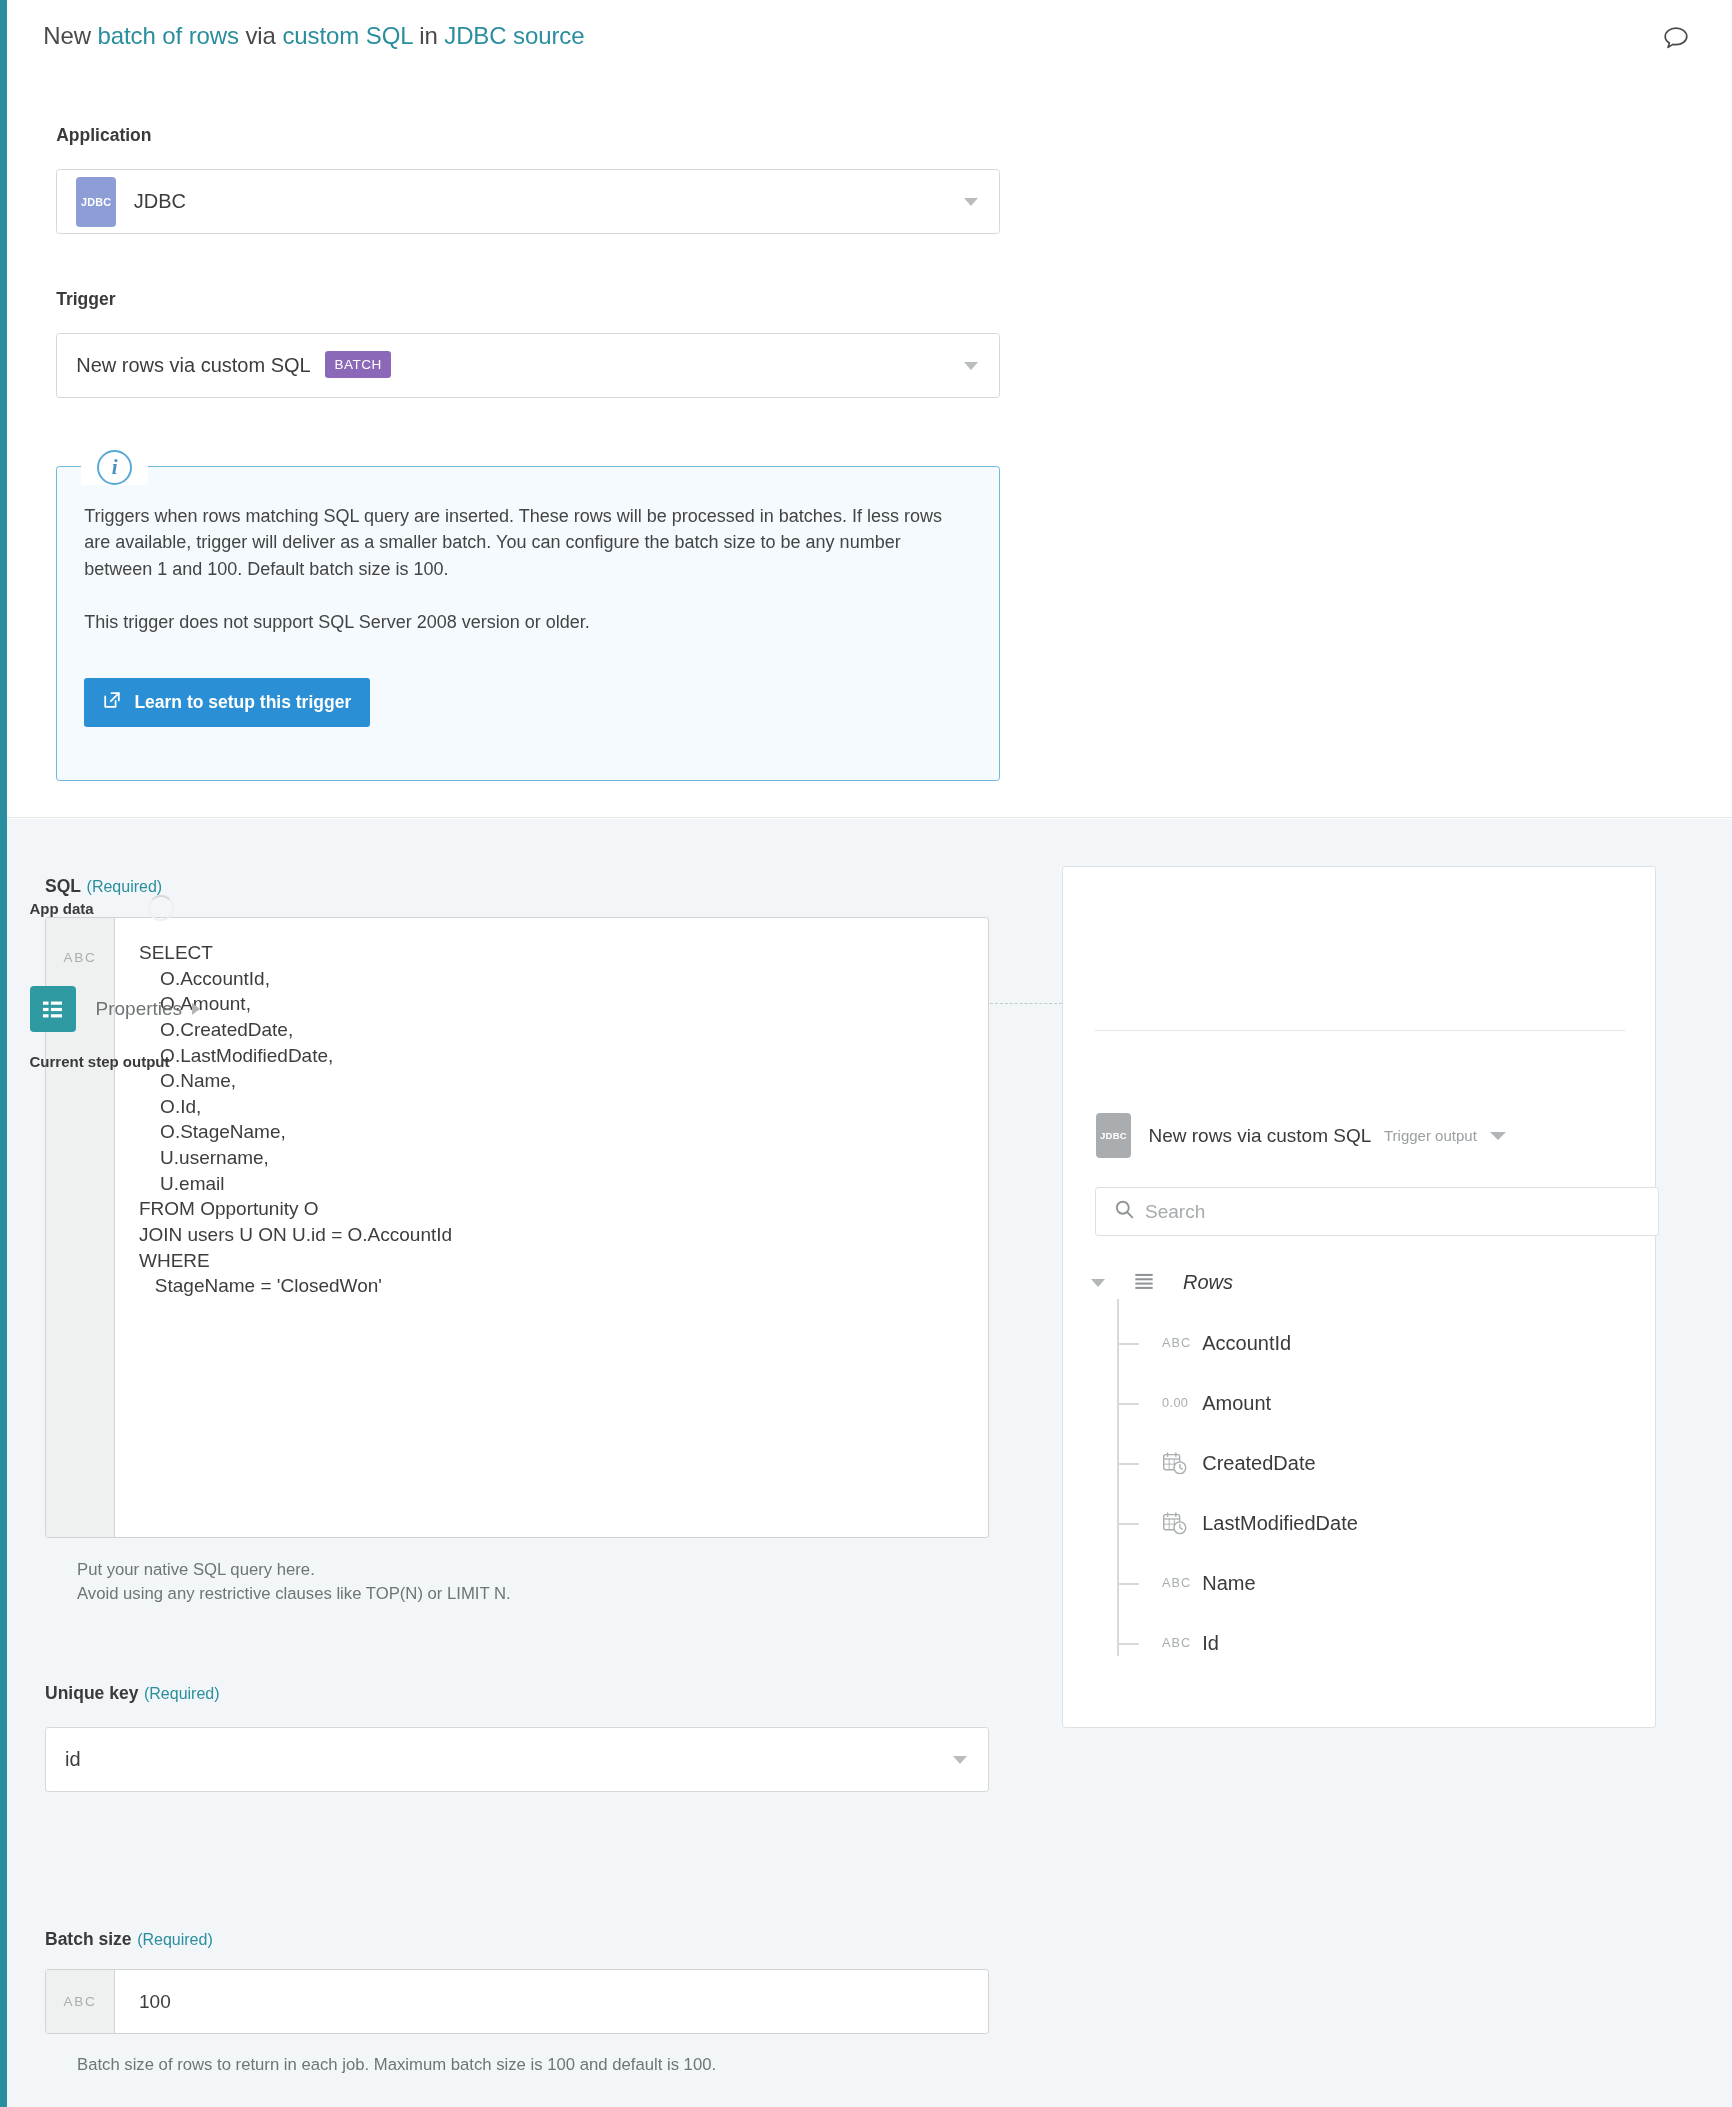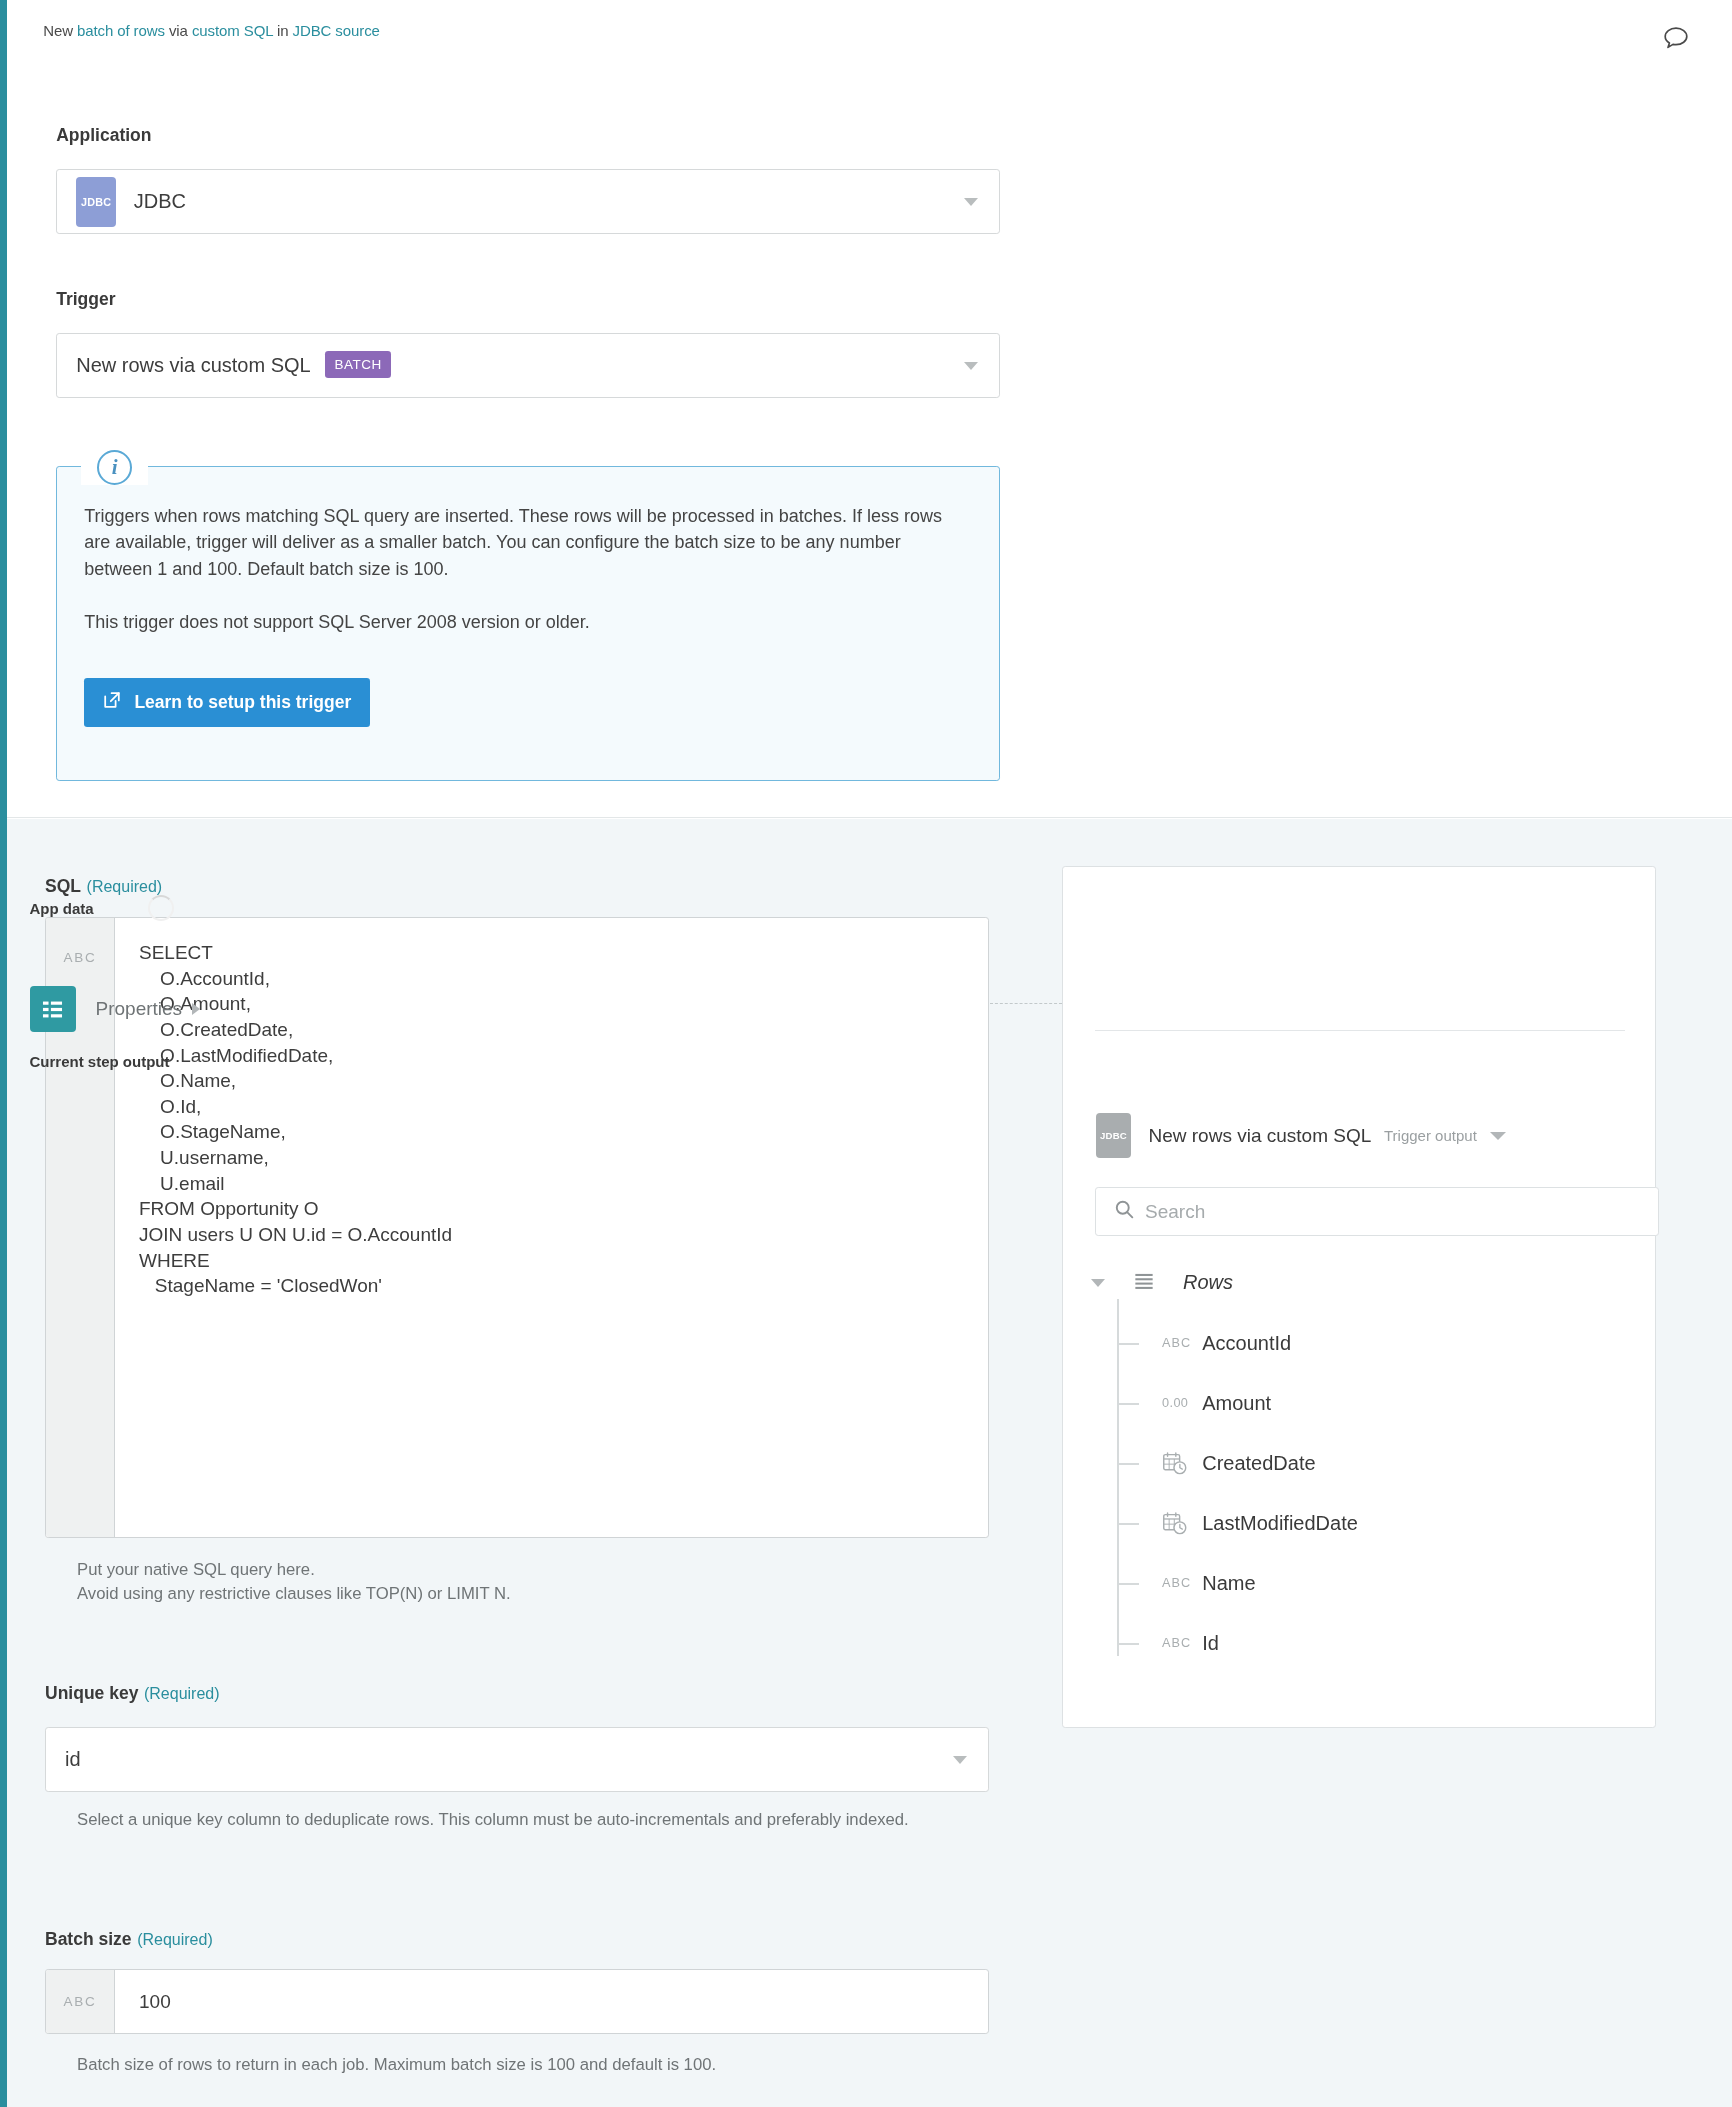--- a/index.html
+++ b/index.html
@@ -29,21 +29,21 @@
   .top-section {
     position: absolute;
     left: 7.2px; top: 0;
     width: 1725px; height: 818px;
     background: #ffffff;
     border-bottom: 0.8px solid #e3e7e8;
   }
   .page-title {
     position: absolute;
     left: 36px; top: 22px;
-    font-size: 15px;
+    font-size: 24px;
     color: #4a4a4a;
     letter-spacing: -0.1px;
     white-space: nowrap;
   }
   .page-title .tl { color: #2a8e9e; }
   .page-title .tg { color: #4a4a4a; }
 
   .comment-icon {
     position: absolute;
     right: 40px; top: 21px;
@@ -518,21 +518,20 @@
 
   <div class="field-label lbl-uniquekey">
     <span>Unique key</span><span class="req">(Required)</span>
   </div>
   <div class="select-box sel-uniquekey">
     <div class="select-inner">
       <span class="sel-text nomargin">id</span>
     </div>
     <span class="caret"></span>
   </div>
-  <div class="help-text help-uniquekey">Select a unique key column to deduplicate rows. This column must be auto-incrementals and preferably indexed.</div>
 
   <div class="field-label lbl-batchsize">
     <span>Batch size</span><span class="req">(Required)</span>
   </div>
   <div class="code-field batch-field">
     <div class="gutter">ABC</div>
     <div class="code-content">100</div>
   </div>
   <div class="help-text help-batchsize">Batch size of rows to return in each job. Maximum batch size is 100 and default is 100.</div>
 

